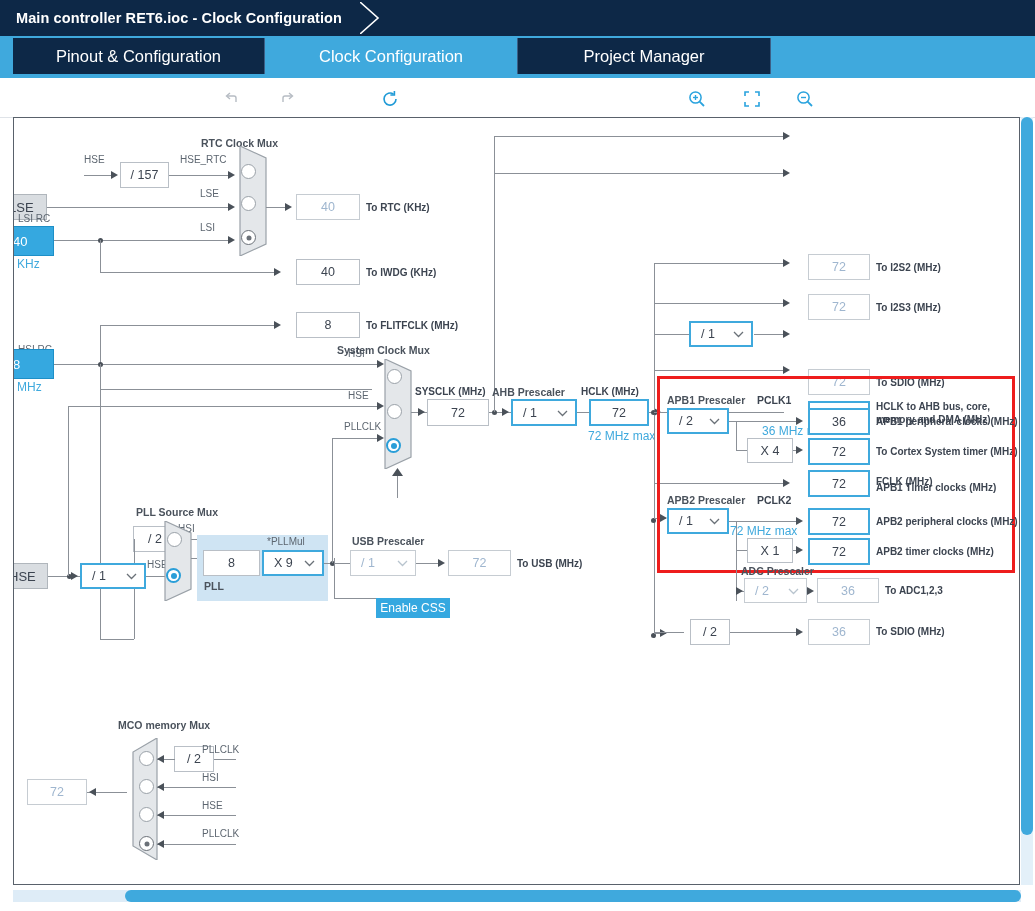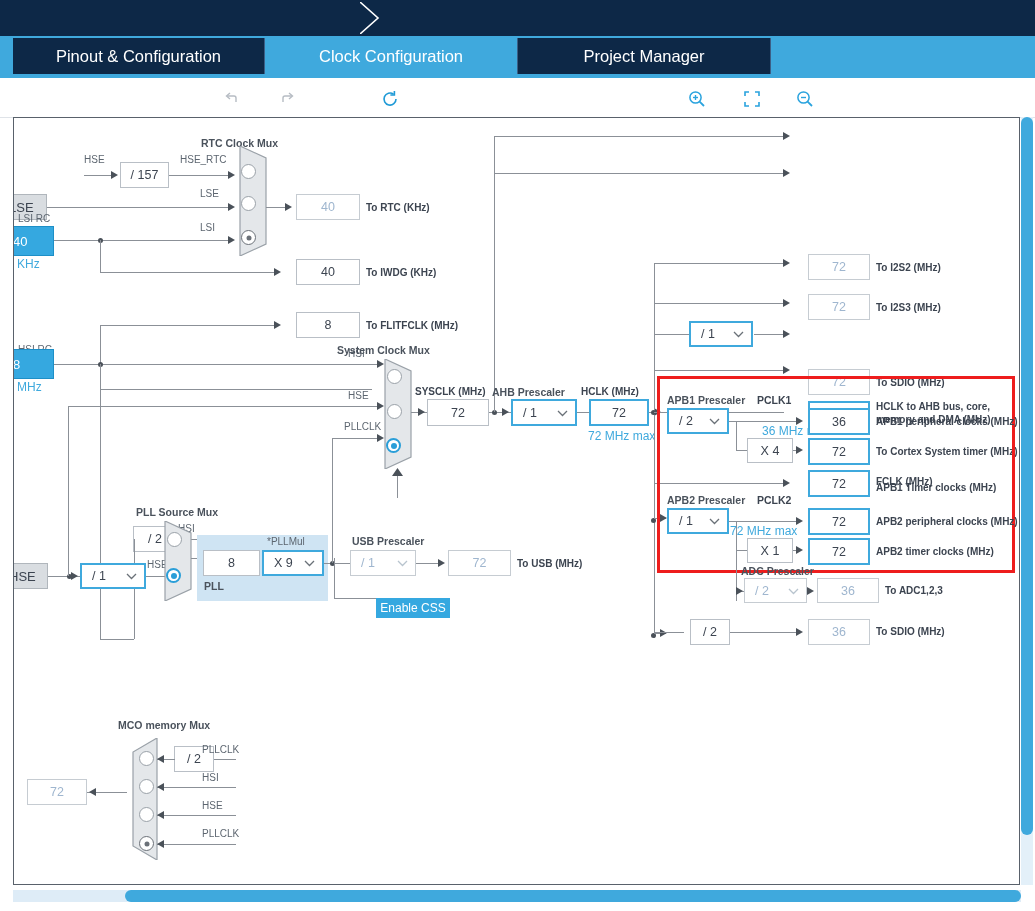--- a/index.html
+++ b/index.html
@@ -133,20 +133,21 @@
   #hscroll { position:absolute; left:13px; top:890px; width:1008px; height:12px; background:#deecf7; }
   #hthumb  { position:absolute; left:125px; top:890px; width:896px; height:12px; background:#3fa9dd; border-radius:6px; }
 </style>
 </head>
 <body>
 
 <div id="topline"></div>
 
 <div id="titlebar">
   <div class="strip"></div>
+  <div id="title-chip">Main controller RET6.ioc - Clock Configuration</div>
   <div id="title-arrow">
     <svg width="34" height="32" viewBox="0 0 34 32">
       <path d="M0 0 L18 16 L0 32" fill="none" stroke="#ffffff" stroke-width="1.6"></path>
     </svg>
   </div>
 </div>
 
 <div id="tabbar">
   <div class="underline"></div>
   <div class="tab inactive" style="left:13px;width:252px;">

